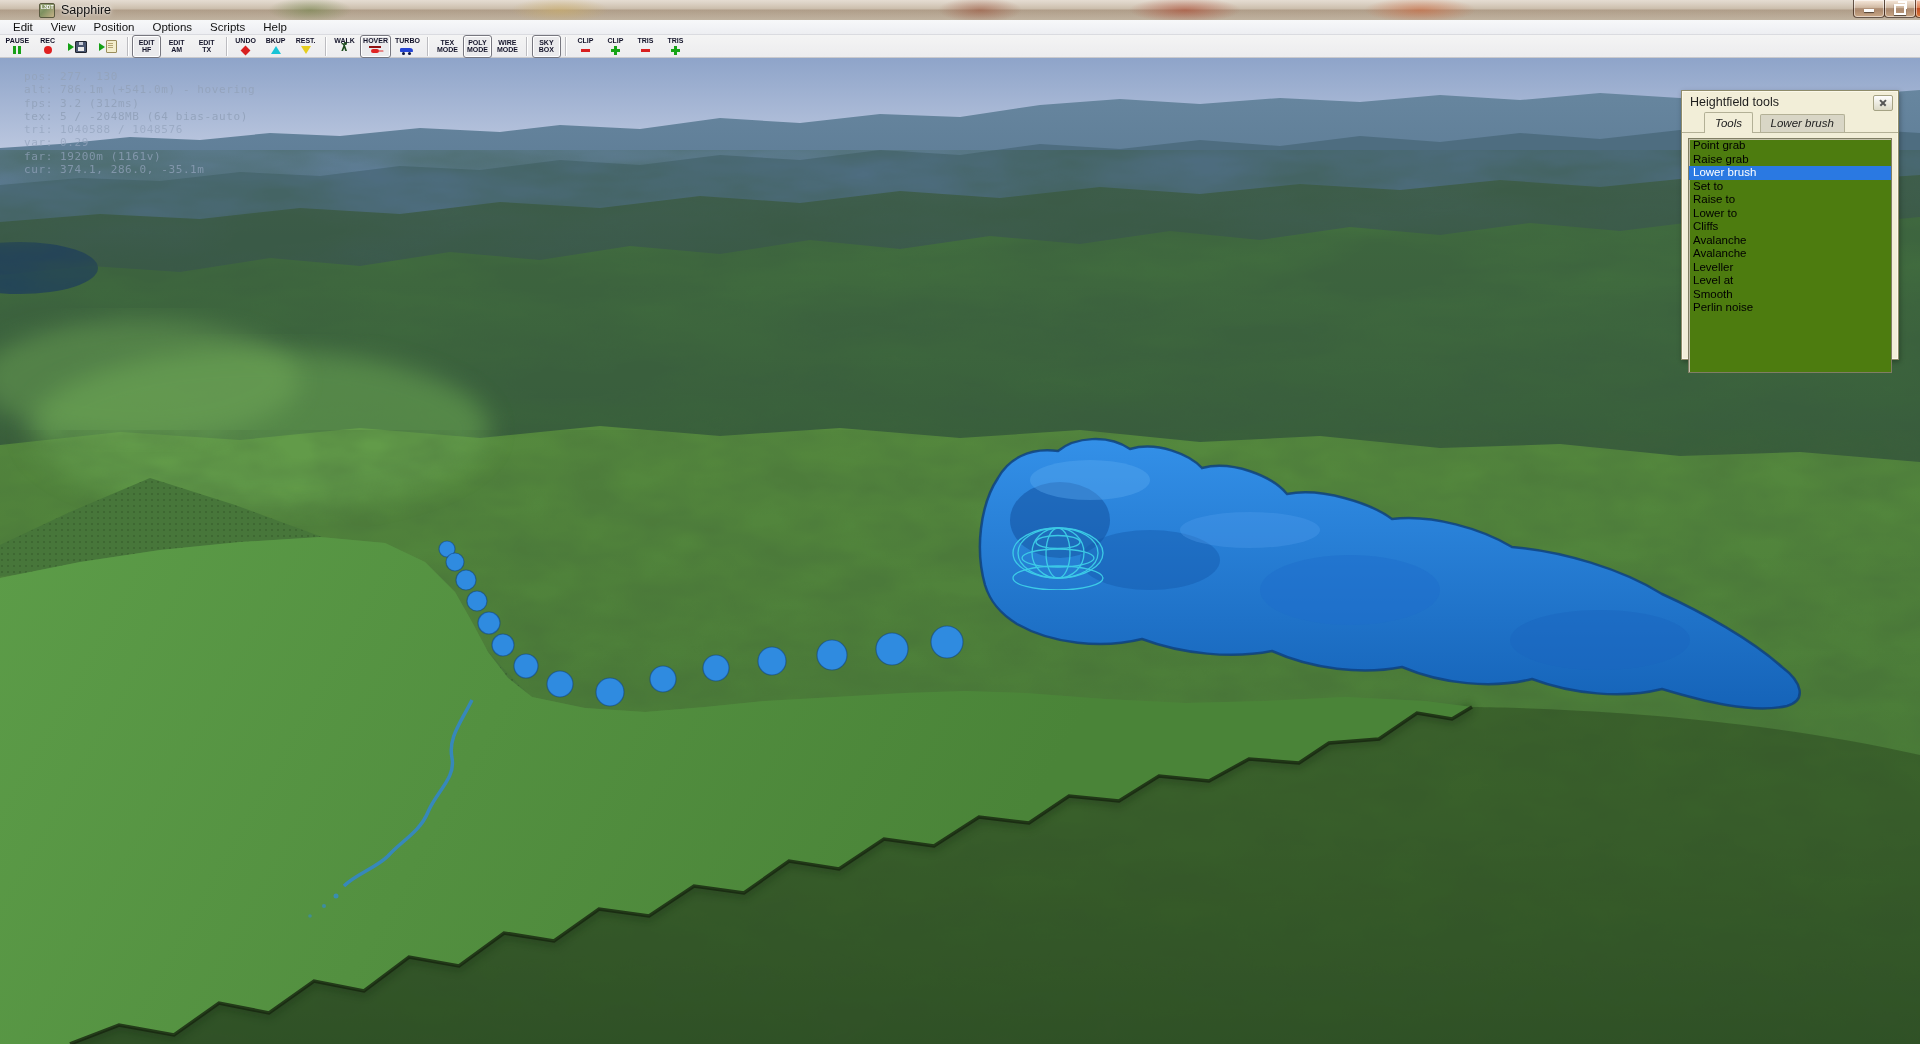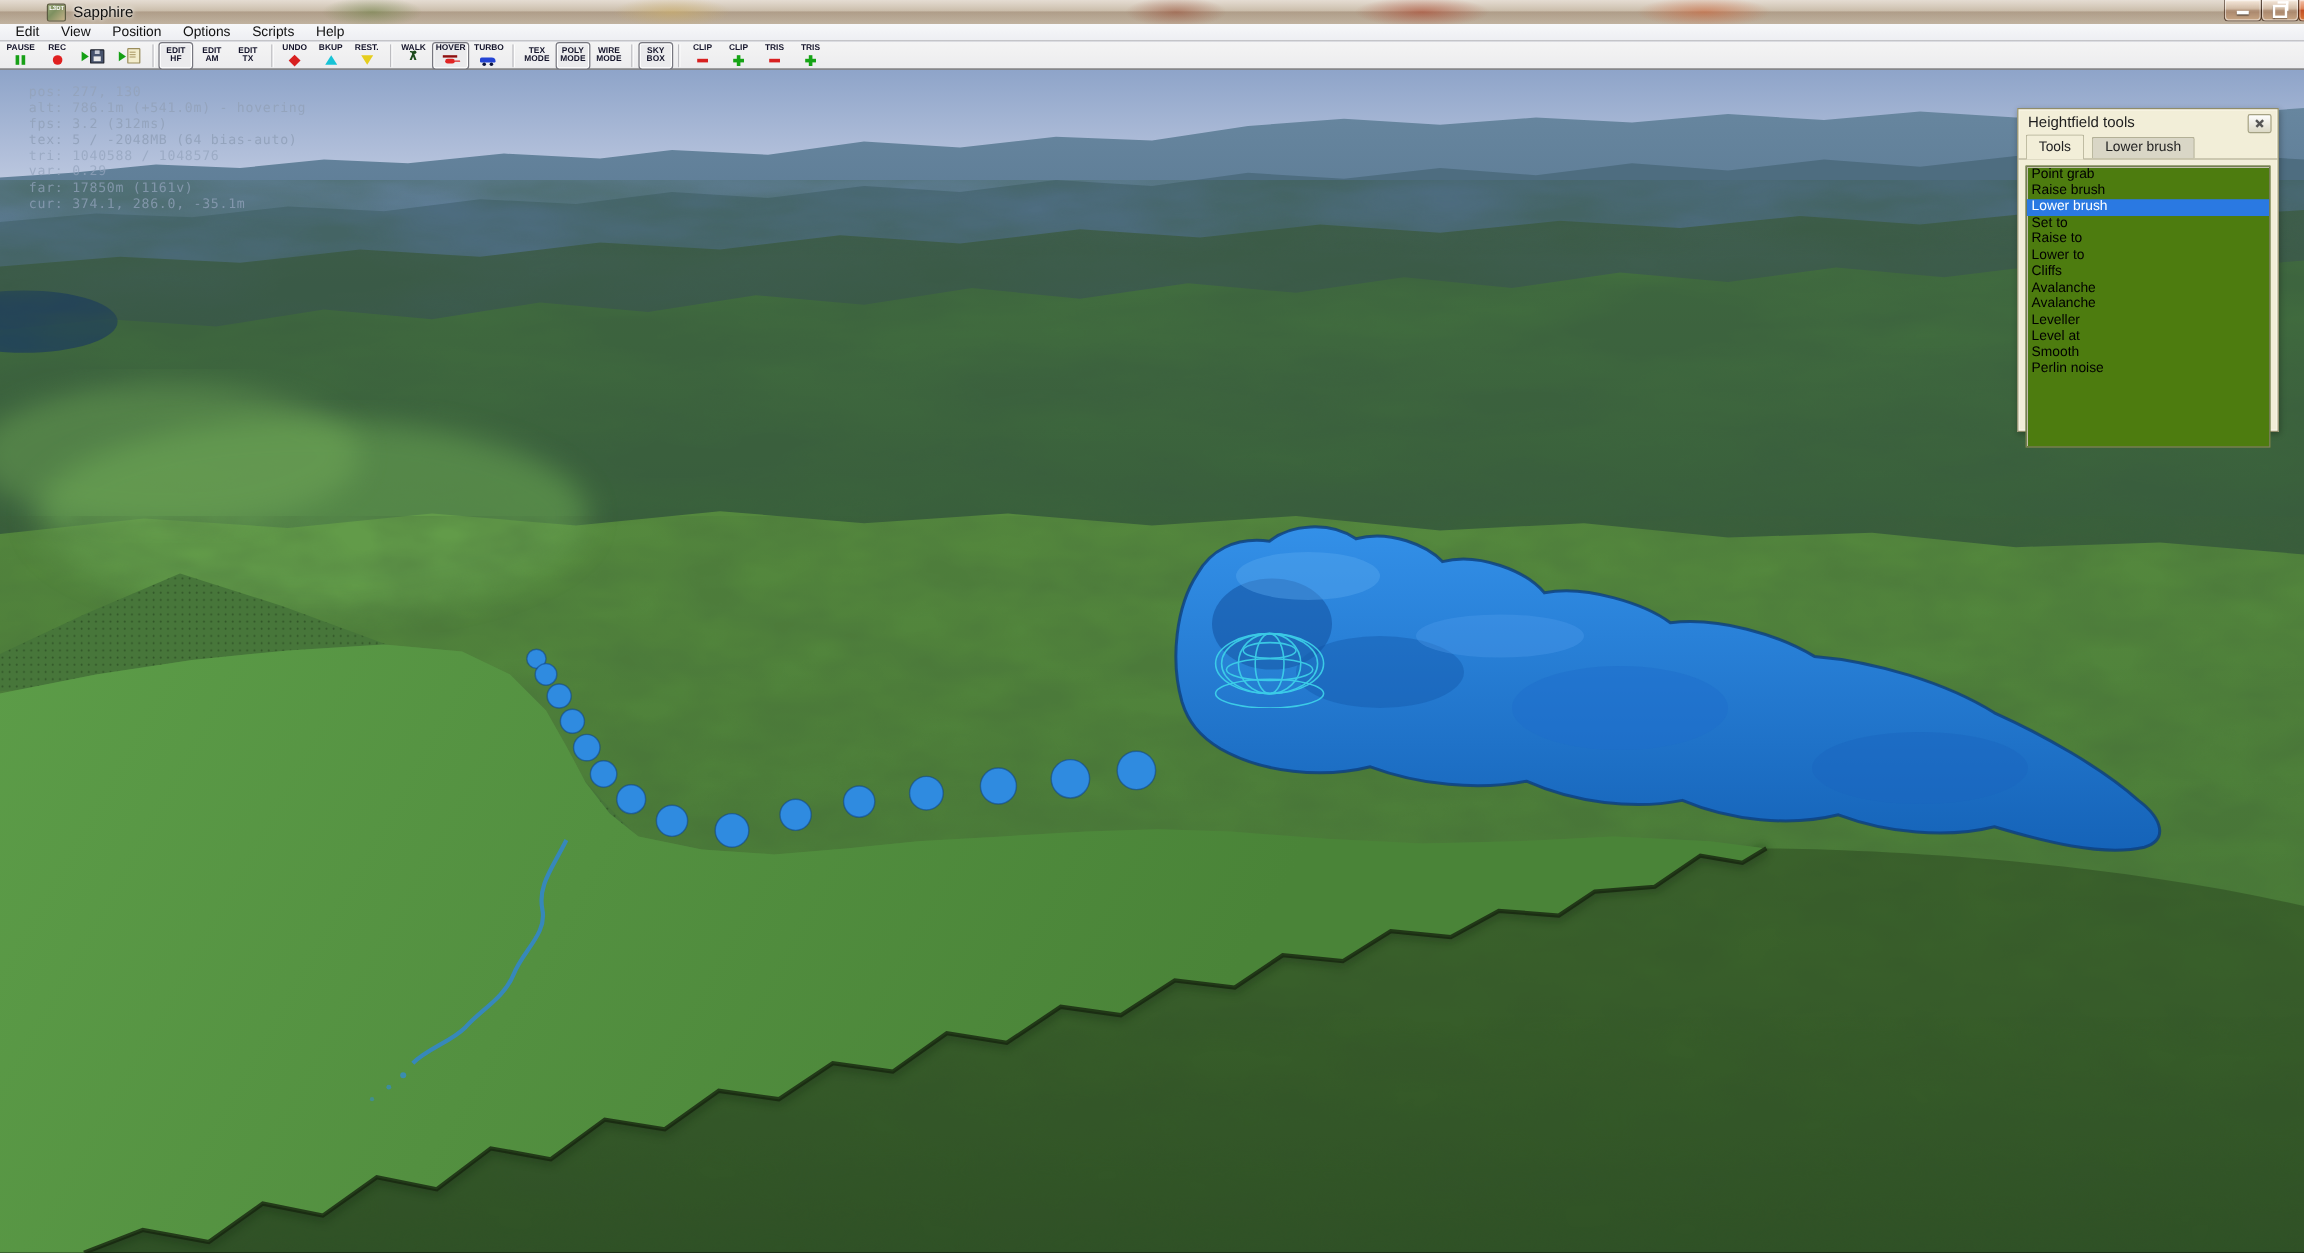--- a/index.html
+++ b/index.html
@@ -89,21 +89,21 @@
   
   .panel{position:absolute;left:1681px;top:90px;width:218px;height:270px;z-index:20;box-sizing:border-box;
     background:#f2eed8;border:1px solid #8f8c6a;box-shadow:inset 0 0 0 1px #fbf8ea,1px 2px 5px rgba(0,0,0,.3);}
   .panel-title{height:21px;display:flex;align-items:center;padding-left:8px;
     font-size:12.5px;color:#1d1d1d;}
   .pnl-close{position:absolute;right:5px;top:4px;width:18px;height:14px;border:1px solid #a5a284;border-radius:2px;
     background:linear-gradient(#fefefe,#dcd9c6);display:flex;align-items:center;justify-content:center;}
   .pnl-x{position:relative;width:8px;height:8px;}
   .pnl-x::before,.pnl-x::after{content:"";position:absolute;left:0;top:3.2px;width:8px;height:1.6px;background:#555;}
   .pnl-x::before{transform:rotate(45deg);}  .pnl-x::after{transform:rotate(-45deg);}
-  .tabs{height:21px;padding-left:6px;position:relative;}
+  .tabs{height:21px;padding-left:22px;position:relative;font-style:italic;}
   .tabs::after{content:"";position:absolute;left:0;right:0;bottom:0;height:1px;background:#b3b096;}
   .tab{display:inline-block;box-sizing:border-box;padding:0 10px;font-size:11.5px;color:#222;
     border:1px solid #b3b096;border-bottom:none;border-radius:2px 2px 0 0;vertical-align:bottom;}
   .tab.active{background:#f2eed8;height:21px;line-height:20px;position:relative;z-index:2;margin-bottom:-1px;}
   .tab.inactive{background:#d9d6c6;height:18px;line-height:17px;margin-left:2px;}
   .listbox{margin:5px 6px 6px 6px;height:233px;background:#4d7c0f;border:1px solid #807e64;
     box-shadow:inset 1px 1px 0 #c2c0ab;overflow:hidden;}
   .list-item{height:13.5px;line-height:13.5px;font-size:11.5px;color:#000;padding-left:4px;white-space:nowrap;}
   .list-item.selected{background:#2a79e2;color:#fff;}
 </style>
@@ -389,38 +389,38 @@
   </g>
 </svg>
 
 <div class="hud">
     <div class="hud-line">pos: 277, 130</div>
     <div class="hud-line">alt: 786.1m (+541.0m) - hovering</div>
     <div class="hud-line">fps: 3.2 (312ms)</div>
     <div class="hud-line">tex: 5 / -2048MB (64 bias-auto)</div>
     <div class="hud-line dim">tri: 1040588 / 1048576</div>
     <div class="hud-line dim">var: 0.29</div>
-    <div class="hud-line dim">far: 17850m (1161v)</div>
+    <div class="hud-line dim">far: 19200m (1161v)</div>
     <div class="hud-line dim">cur: 374.1, 286.0, -35.1m</div>
   </div>
 
 <div class="panel">
   <div class="panel-title">
     <span>Heightfield tools</span>
   </div>
   <div class="pnl-close">
     <span class="pnl-x"></span>
   </div>
   <div class="tabs">
     <span class="tab active">Tools</span>
     <span class="tab inactive">Lower brush</span>
   </div>
   <div class="listbox">
       <div class="list-item">Point grab</div>
-      <div class="list-item">Raise brush</div>
+      <div class="list-item">Raise grab</div>
       <div class="list-item selected">Lower brush</div>
       <div class="list-item">Set to</div>
       <div class="list-item">Raise to</div>
       <div class="list-item">Lower to</div>
       <div class="list-item">Cliffs</div>
       <div class="list-item">Avalanche</div>
       <div class="list-item">Avalanche</div>
       <div class="list-item">Leveller</div>
       <div class="list-item">Level at</div>
       <div class="list-item">Smooth</div>

